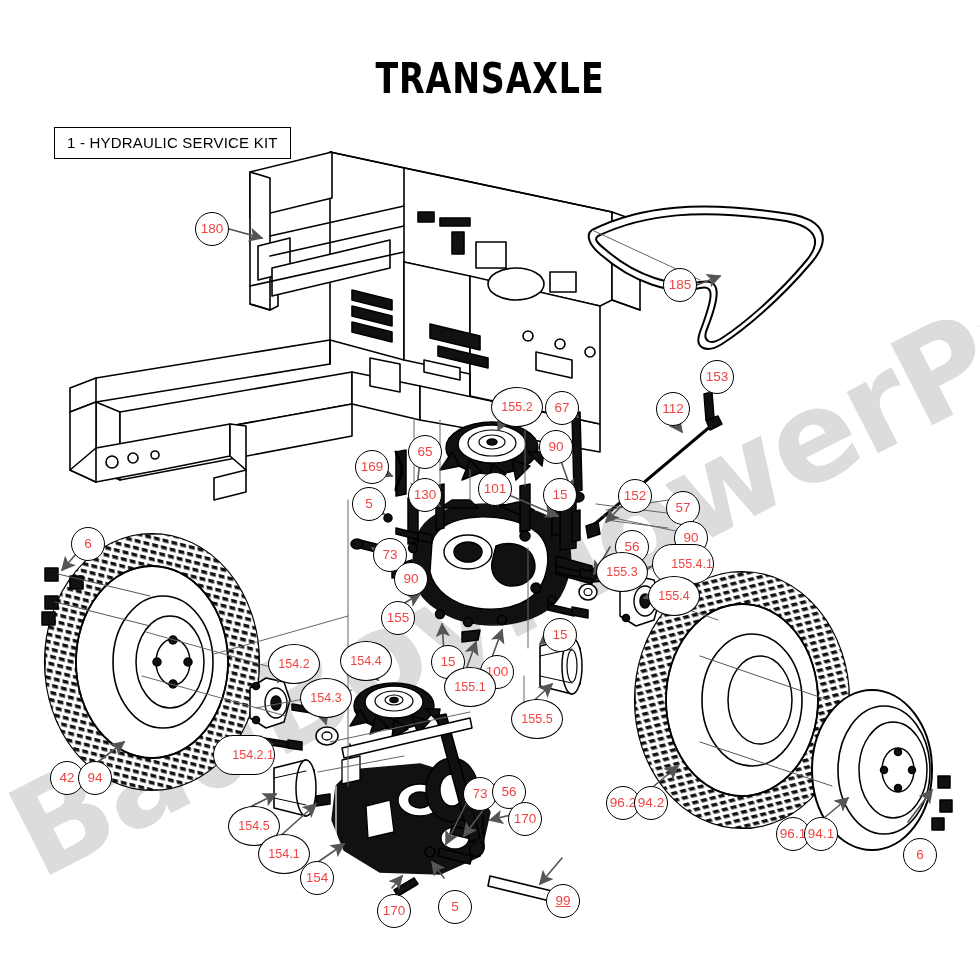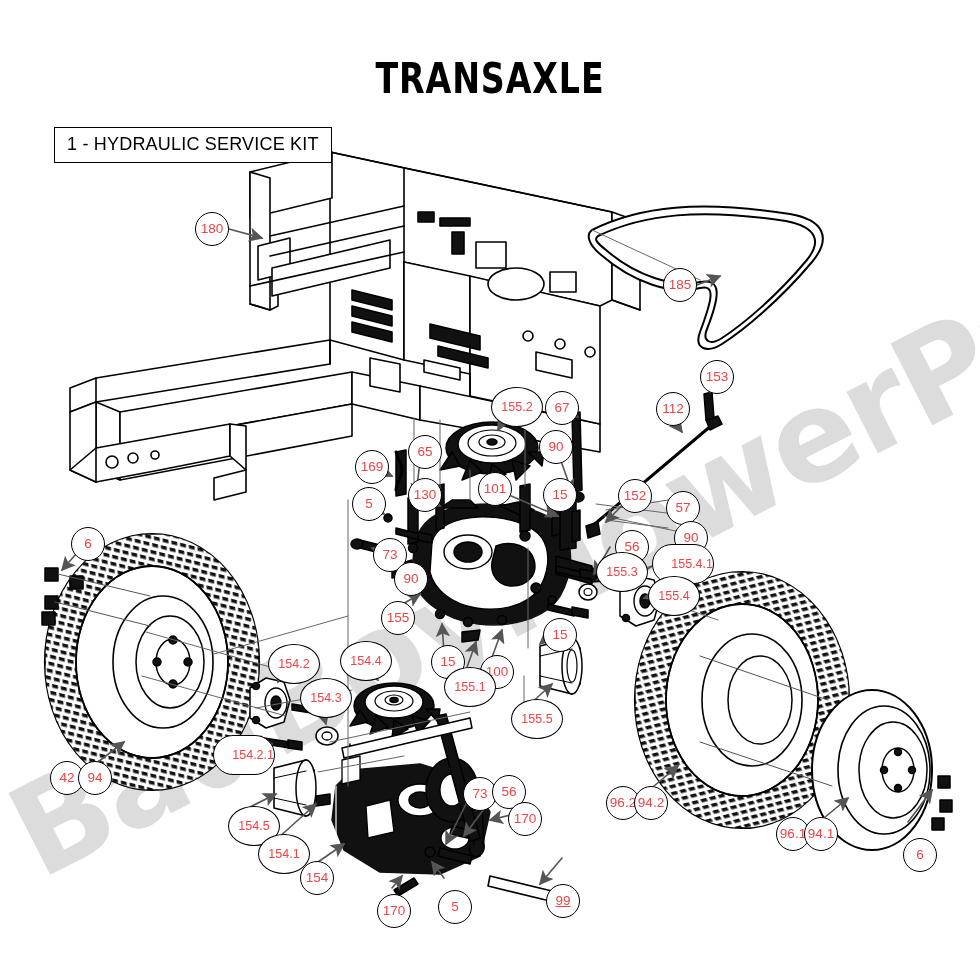--- a/index.html
+++ b/index.html
@@ -37,21 +37,21 @@
     transform-origin:50% 50%;
     z-index:30;
   }
 
   
   #legend{
     position:absolute;left:54px;top:127px;
     border:1.6px solid #000;
     background:#fff;
     padding:6px 12px 7px 12px;
-    font-size:18px;
+    font-size:15px;
     letter-spacing:.2px;
     white-space:nowrap;
     z-index:30;
   }
 
   
   #art{position:absolute;left:0;top:0;width:980px;height:980px;z-index:10;}
 
   
   .callout{

